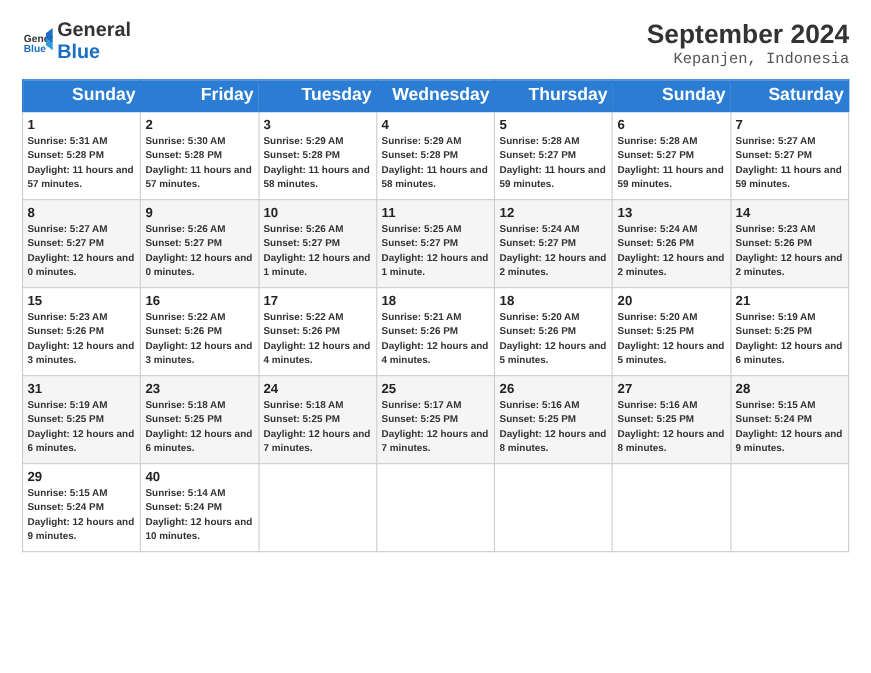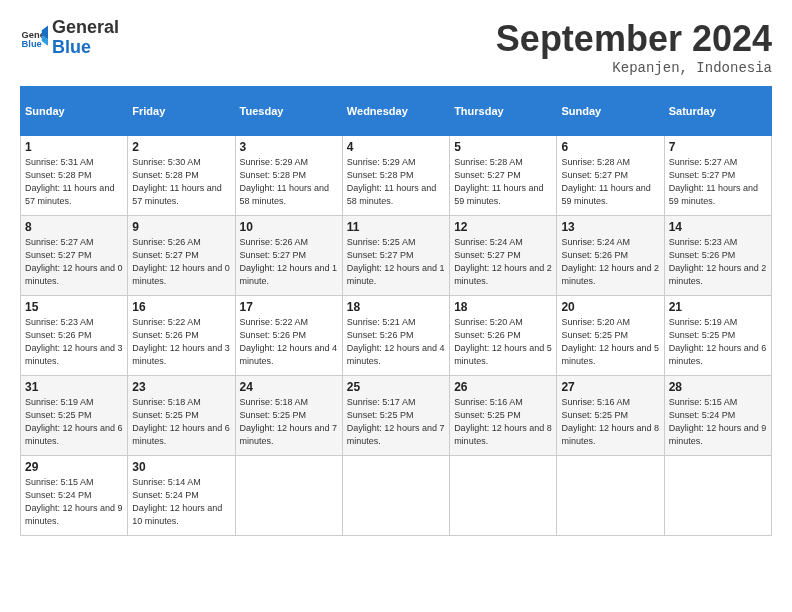--- a/index.html
+++ b/index.html
@@ -33,40 +33,40 @@
       line-height: 1.1;
     }
     .logo-icon {
       width: 28px;
       height: 28px;
     }
     .title-block {
       text-align: right;
     }
     .month-title {
-      font-size: 36px;
+      font-size: 24px;
       font-weight: bold;
       color: #333;
     }
     .location {
       font-size: 14px;
       color: #555;
       font-family: Liberation Mono, monospace;
     }
     .calendar {
       width: 100%;
       border-collapse: collapse;
       font-size: 9.5px;
     }
     .calendar th {
       background-color: #2b7cd3;
       color: #fff;
-      padding: 18px 4px;
-      text-align: left;
-      font-size: 11px;
+      padding: 5px 4px;
+      text-align: right;
+      font-size: 16px;
       font-weight: bold;
       border: 1px solid #2b7cd3;
     }
     .calendar td {
       border: 1px solid #ccc;
       vertical-align: top;
       padding: 4px 4px 3px 4px;
       width: calc(100% / 7);
       height: 80px;
       background: #fff;
@@ -78,20 +78,21 @@
       font-size: 12px;
       font-weight: bold;
       color: #222;
       display: block;
       margin-bottom: 2px;
     }
     .day-info {
       color: #333;
       line-height: 1.45;
       font-size: 9px;
+      font-weight: bold;
     }
     .empty-cell {
       background: #fff !important;
     }
   </style>
 </head>
 <body>
 
 <div class="page">
   <div class="header">
@@ -245,21 +246,21 @@
         <span class="day-num">28</span>
         <div class="day-info">Sunrise: 5:15 AM<br>Sunset: 5:24 PM<br>Daylight: 12 hours and 9 minutes.</div>
       </td>
         </tr>
         <tr>
           <td>
         <span class="day-num">29</span>
         <div class="day-info">Sunrise: 5:15 AM<br>Sunset: 5:24 PM<br>Daylight: 12 hours and 9 minutes.</div>
       </td>
           <td>
-        <span class="day-num">30</span>
+        <span class="day-num">40</span>
         <div class="day-info">Sunrise: 5:14 AM<br>Sunset: 5:24 PM<br>Daylight: 12 hours and 10 minutes.</div>
       </td>
           <td class="empty-cell"></td>
           <td class="empty-cell"></td>
           <td class="empty-cell"></td>
           <td class="empty-cell"></td>
           <td class="empty-cell"></td>
         </tr>
       </tbody>
   </table>

